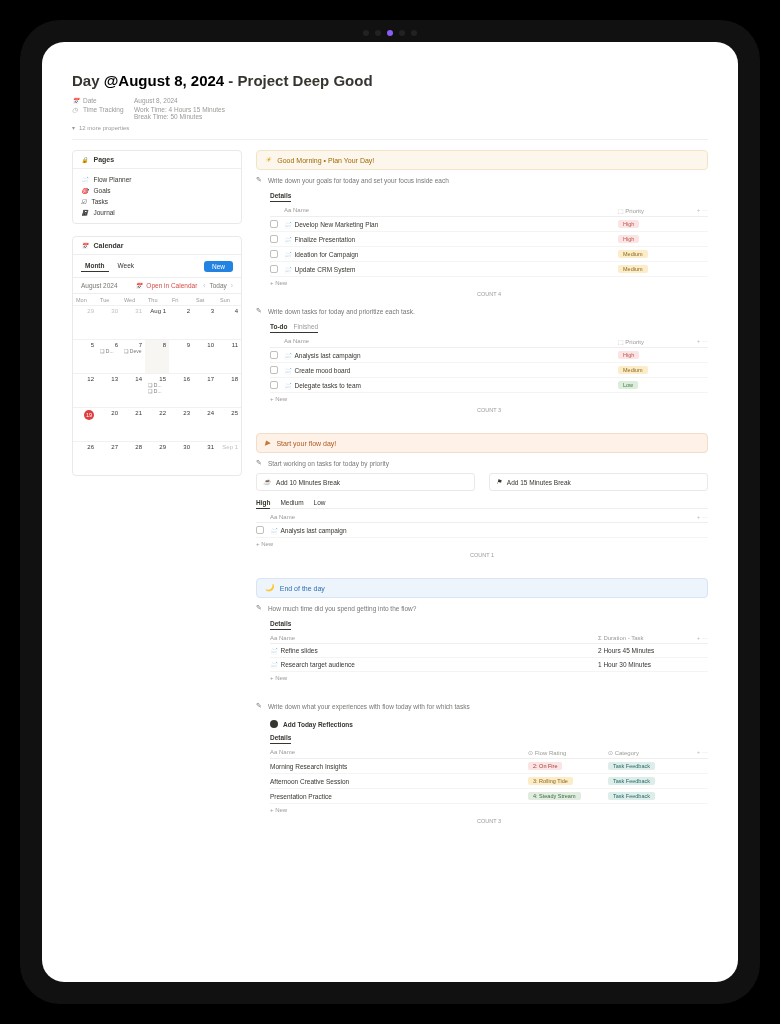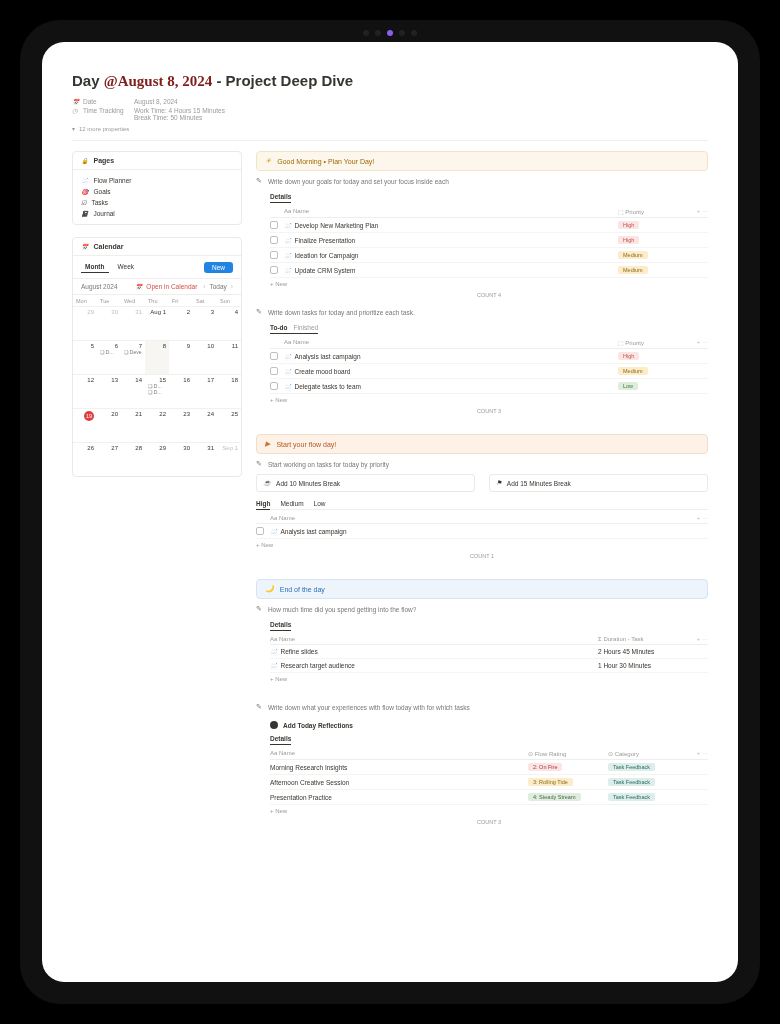--- a/index.html
+++ b/index.html
@@ -3,21 +3,21 @@
 <meta charset="utf-8">
 <style>
   * { box-sizing: border-box; margin: 0; padding: 0; }
   body { background:#000; font-family: -apple-system, "Segoe UI", Helvetica, Arial, sans-serif; font-size:7px; color:#37352f; display:flex; justify-content:center; }
   .device { width:740px; height:984px; margin:20px; background:#111; border-radius:40px; padding:22px; position:relative; }
   .camera { position:absolute; top:10px; left:50%; transform:translateX(-50%); display:flex; gap:6px; align-items:center;}
   .camera span { width:6px; height:6px; border-radius:50%; background:#222; }
   .camera .c2 { background:#8b5cf6; }
   .screen { background:#fff; width:100%; height:100%; border-radius:22px; padding:30px 30px 20px; overflow:hidden; }
   .title { font-size:15px; font-weight:700; margin-bottom:8px; }
-  .title .at { color:#7f1d1d; font-weight:700;font-family:Liberation Serif, serif; }
+  .title .at { color:#000000; font-weight:700; }
   .meta-row { display:flex; gap:10px; color:#9b9a97; font-size:6.5px; margin-bottom:2px; align-items:flex-start;}
   .meta-row .k { width:52px; display:flex; gap:4px; align-items:center;}
   .ic { width:7px; height:7px; display:inline-block; }
   .hr { border:0; border-top:1px solid #eee; margin:6px 0 10px; }
   .layout { display:flex; gap:14px; }
   .side { width:170px; flex-shrink:0; }
   .main { flex:1; }
   .panel { border:1px solid #e9e9e7; border-radius:4px; margin-bottom:12px; background:#fff;}
   .panel-h { padding:5px 8px; font-size:7px; font-weight:600; display:flex; gap:5px; align-items:center; border-bottom:1px solid #eee;}
   .panel-b { padding:5px 8px; }
@@ -92,21 +92,21 @@
   <div class="camera">
       <span></span>
       <span></span>
       <span class="c2"></span>
       <span></span>
       <span></span>
     </div>
   <div class="screen">
 
     <div class="title">
-      <span>Day </span><span class="at"><span>@</span><span>August 8, 2024</span></span><span> - </span><span>Project Deep Dive</span>
+      <span>Day </span><span class="at"><span>@</span><span>August 8, 2024</span></span><span> - </span><span>Project Deep Good</span>
     </div>
     <div class="meta-row">
       <span class="k">
           <i class="ic cal-icon"></i>
           <span>Date</span>
         </span>
       <span>August 8, 2024</span>
     </div>
     <div class="meta-row">
       <span class="k">

